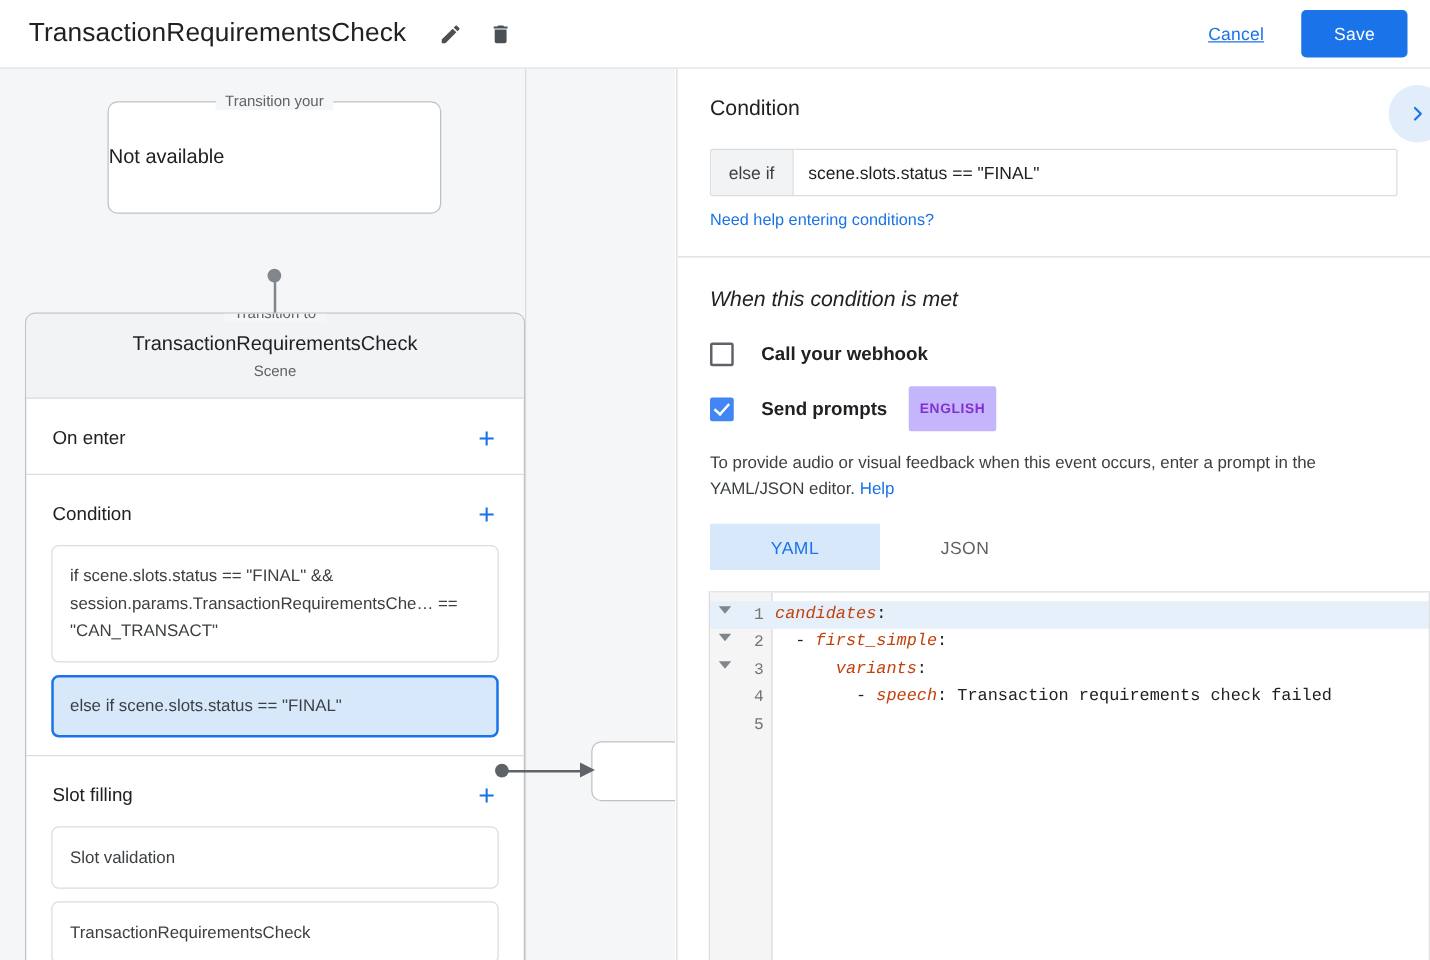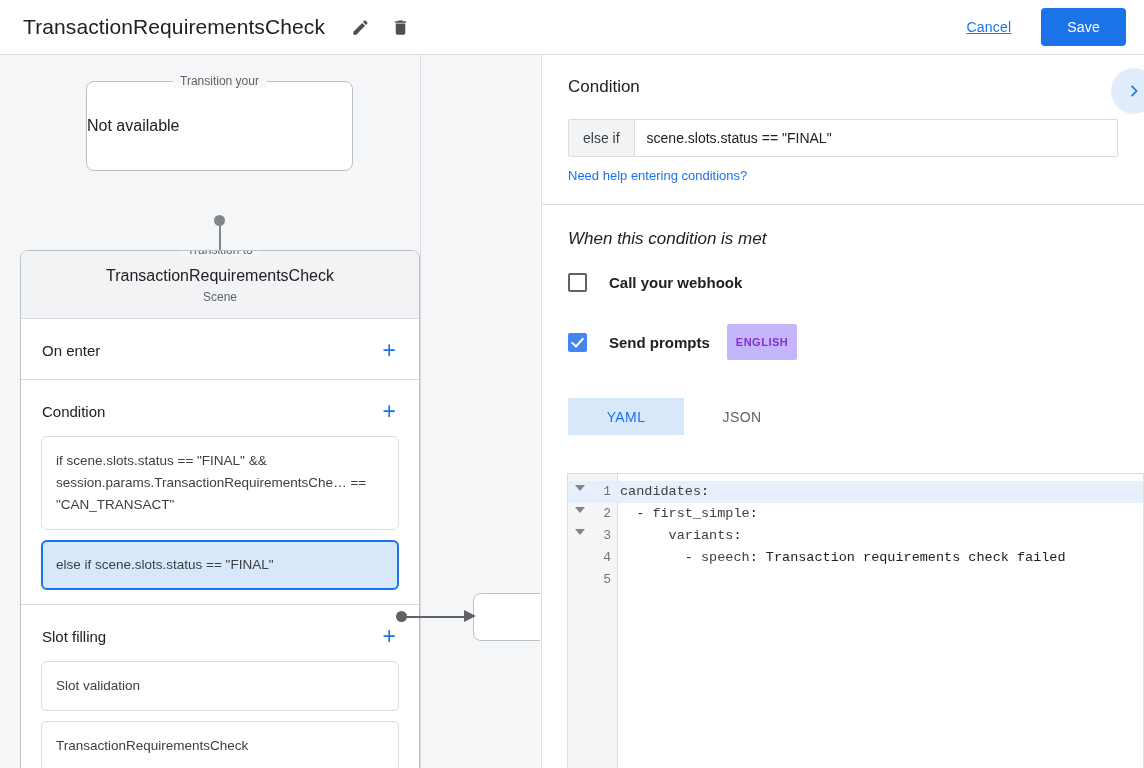--- a/index.html
+++ b/index.html
@@ -149,21 +149,21 @@
   }
   .cond-input {
     flex: 1; border: none; outline: none; padding: 0 12px; font-size: 14px;
     color: #202124; font-family: "Liberation Sans", sans-serif; background: #ffffff;
   }
   .helplink {
     display: inline-block; margin-top: 11px; color: #1a73e8; font-size: 13px;
     text-decoration: none; cursor: pointer;
   }
 
-  .cb-row { display: flex; align-items: center; margin-bottom: 32px; }
+  .cb-row { display: flex; align-items: center; margin-bottom: 16px; }
   .cb {
     width: 19px; height: 19px; border: 2px solid #5f6368; border-radius: 2px;
     background: #ffffff; cursor: pointer; flex: 0 0 auto;
   }
   .cb.checked {
     background: #4285f4; border-color: #4285f4; position: relative;
   }
   .cb.checked::after {
     content: ""; position: absolute; left: 4px; top: 0px; width: 5px; height: 10px;
     border: solid #ffffff; border-width: 0 2px 2px 0; transform: rotate(42deg);
@@ -171,25 +171,24 @@
   .cb-label { margin-left: 22px; font-size: 15px; font-weight: 700; color: #202124; }
   .badge {
     margin-left: 17px; background: #c4b5fd; color: #8430ce; font-size: 11px;
     font-weight: 700; letter-spacing: .5px; padding: 12px 9px; border-radius: 2px;
   }
   .desc { font-size: 13.5px; color: #3c4043; line-height: 21px; margin: -10px 0 18px 0; }
   .desc a { color: #1a73e8; text-decoration: none; }
 
   .tabs { display: flex; margin-bottom: 0; }
   .tab {
-    width: 116px; height: 37px; display: flex; align-items: center;
+    width: 136px; height: 37px; display: flex; align-items: center;
     justify-content: center; font-size: 14px; color: #5f6368; cursor: pointer;
     border: none; background: none; font-family: "Liberation Sans", sans-serif;
     letter-spacing: .4px;
-    margin-top: 24px;
   }
   .tab.active { background: #d8e8fb; color: #1a73e8; }
 
   .editor {
     position: absolute; left: 567px; top: 473px; width: 577px; height: 295px;
     border-top: 1px solid #dadce0; border-left: 1px solid #dadce0;
     background: #ffffff; overflow: hidden;
     font-family: "Liberation Mono", monospace; font-size: 13.5px;
   }
   .ed-gutter {
@@ -205,21 +204,21 @@
     border-top: 6px solid #80868b; cursor: pointer;
   }
   .ed-num {
     position: absolute; left: 0; top: 0; width: 43px; text-align: right;
     color: #757575; font-size: 13px; line-height: 22px;
   }
   .ed-code {
     position: absolute; left: 52px; top: 0; line-height: 22px; white-space: pre;
     color: #202124;
   }
-  .k { color: #404040; }
+  .k { color: #c2410c; font-style: italic; }
   .scrollbar-v {
     position: absolute; right: 0; top: 0; width: 1px; height: 295px; background: #e0e0e0;
   }
 </style>
 </head>
 <body>
 
 <div id="app">
 
   <div class="topbar">
@@ -319,20 +318,24 @@
         <div class="cb"></div>
         <span class="cb-label">Call your webhook</span>
       </div>
 
       <div class="cb-row" style="margin-bottom:14px;">
         <div class="cb checked"></div>
         <span class="cb-label">Send prompts</span>
         <span class="badge">ENGLISH</span>
       </div>
 
+      <div class="desc" style="margin-top:0;">
+        <span>To provide audio or visual feedback when this event occurs, enter a prompt in the YAML/JSON editor.</span>
+        <a>Help</a>
+      </div>
 
       <div class="tabs">
         <button class="tab active">YAML</button>
         <button class="tab">JSON</button>
       </div>
     </div>
   </div>
 
   <div class="editor">
     <div class="ed-gutter"></div>

